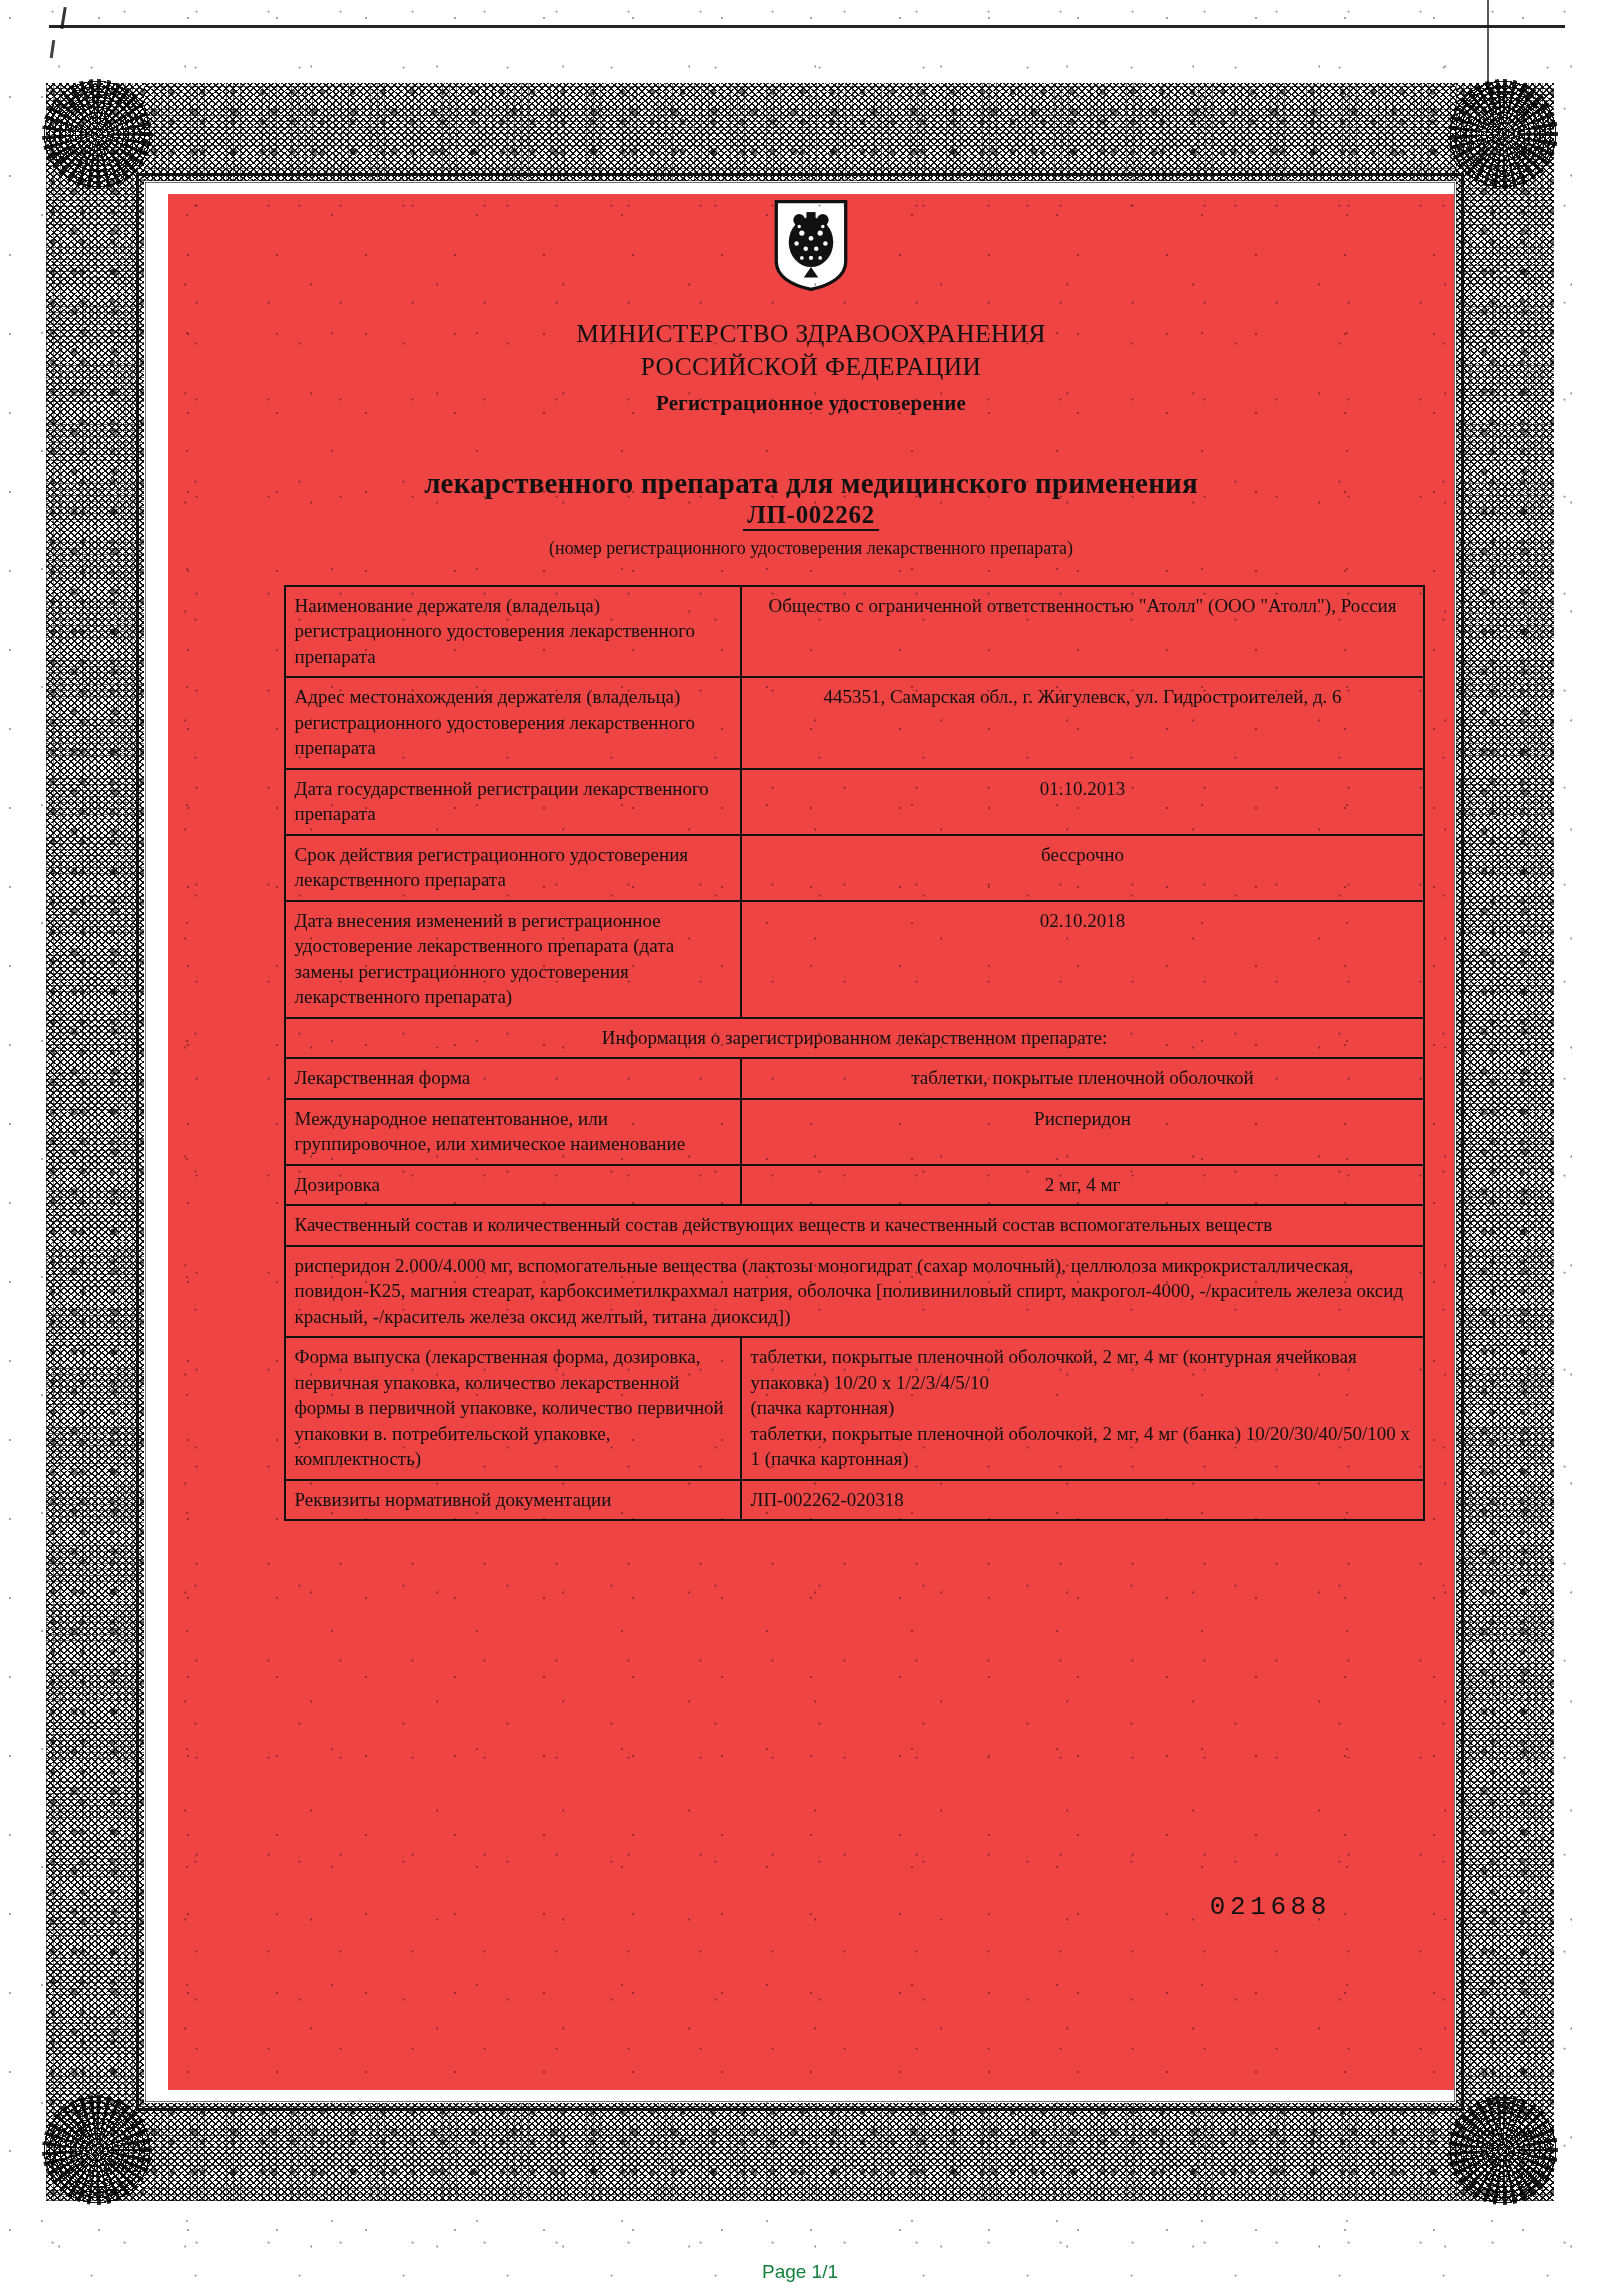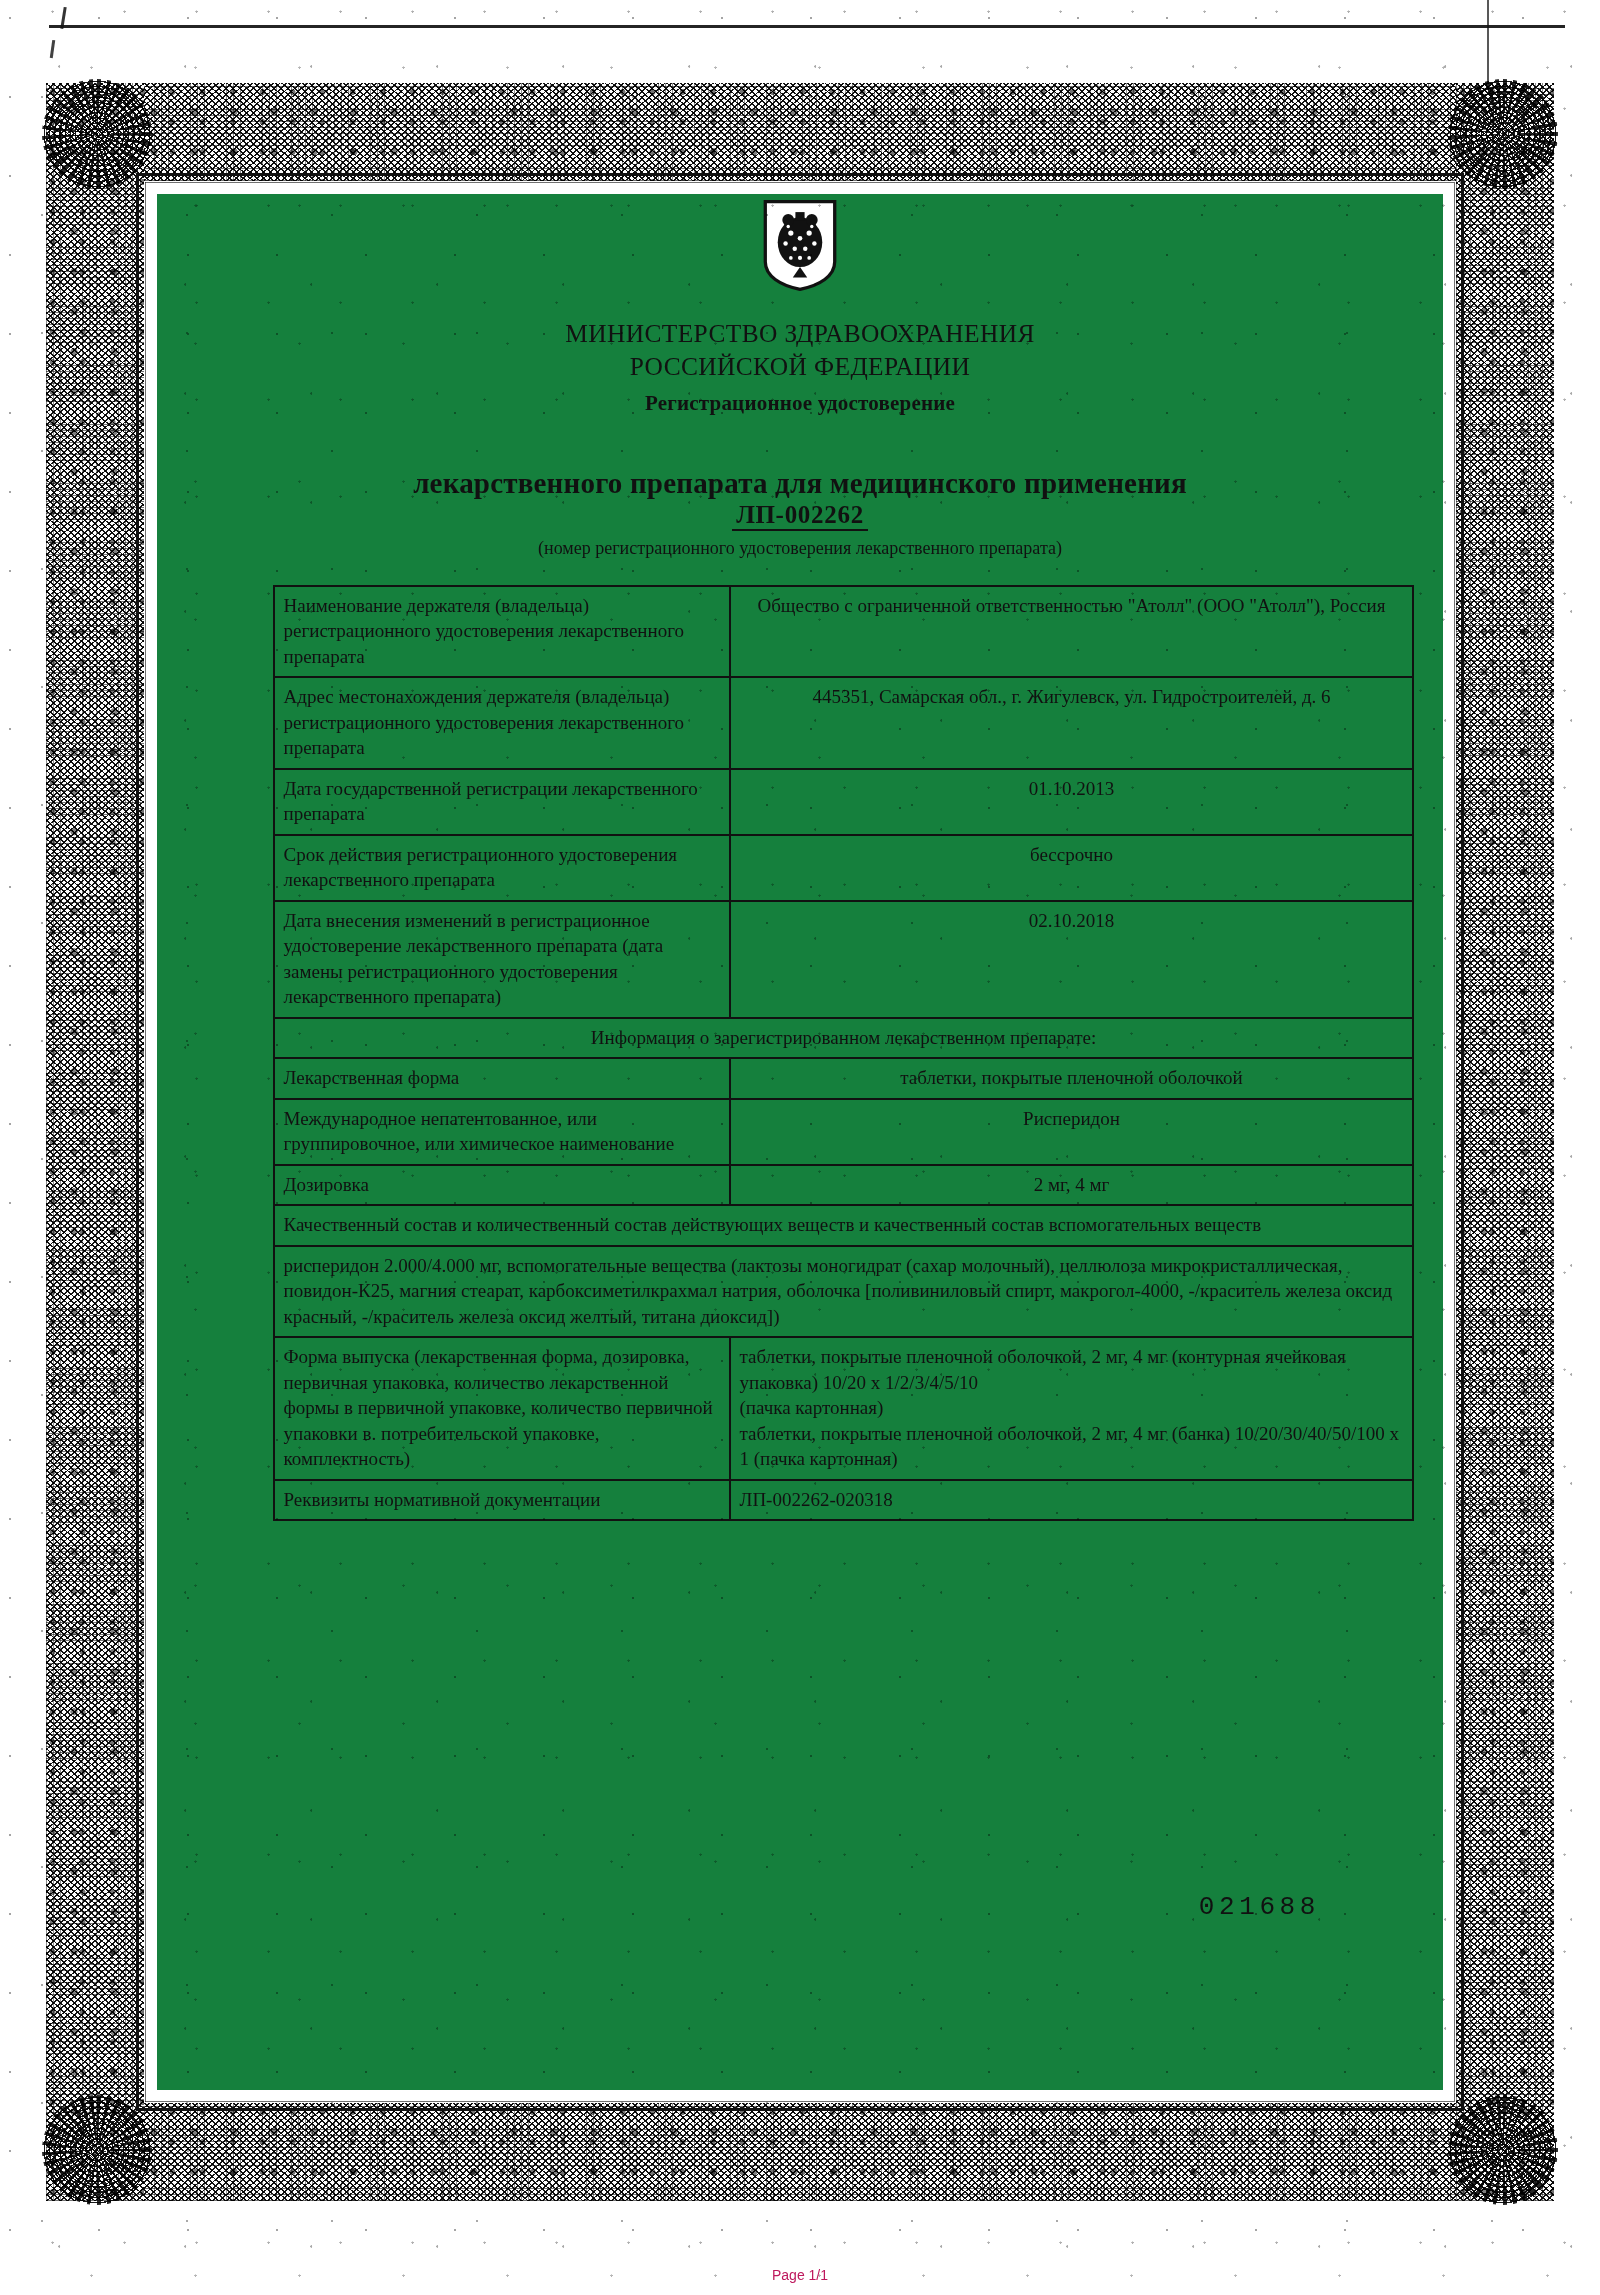--- a/index.html
+++ b/index.html
@@ -67,23 +67,23 @@
       repeating-radial-gradient(circle, rgba(0,0,0,.9) 0 1.3px, rgba(255,255,255,0) 1.3px 5.2px),
       repeating-conic-gradient(rgba(0,0,0,.85) 0 4deg, rgba(255,255,255,0) 4deg 11deg);
   }
   #rosette-tl{ left:-3.9px;  top:-3.9px; }
   #rosette-tr{ right:-3.9px; top:-3.9px; }
   #rosette-bl{ left:-3.9px;  bottom:-3.9px; }
   #rosette-br{ right:-3.9px; bottom:-3.9px; }
 
   
   #page-content{
-    position:absolute; left:111px; top:111px;
+    position:absolute; left:122px; top:111px;
     width:1286px; height:1896px;
-    background:#15803d;
+    background:#ef4444;
   }
 
   
   #emblem{ position:absolute; left:50%; transform:translateX(-50%); top:5.2px; }
 
   
   #ministry-block{
     position:absolute; top:123px; left:0; width:100%;
     text-align:center; line-height:1.28;
   }
@@ -135,21 +135,21 @@
   
   #serial-number{
     position:absolute; right:123px; bottom:168px;
     font-family:"Liberation Mono","DejaVu Sans Mono",monospace;
     font-size:26px; letter-spacing:4.6px; color:#111;
   }
 
   
   #page-footer{
     position:absolute; left:0; bottom:11.7px; width:100%;
-    text-align:center; font-size:14px; color:#be185d;
+    text-align:center; font-size:19px; color:#15803d;
     font-family:"Liberation Sans","DejaVu Sans",sans-serif;
   }
 
   
   #noise-overlay{
     position:absolute; left:0; top:0; width:1600px; height:2295px;
     pointer-events:none; opacity:.42;
     background-image:
       radial-gradient(circle at 11% 23%, rgba(0,0,0,.85) 0 1px, rgba(0,0,0,0) 1.3px),
       radial-gradient(circle at 47% 61%, rgba(0,0,0,.8) 0 1px, rgba(0,0,0,0) 1.3px),

